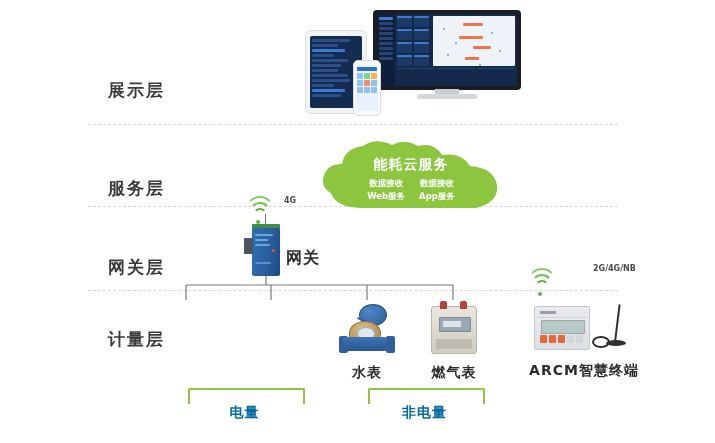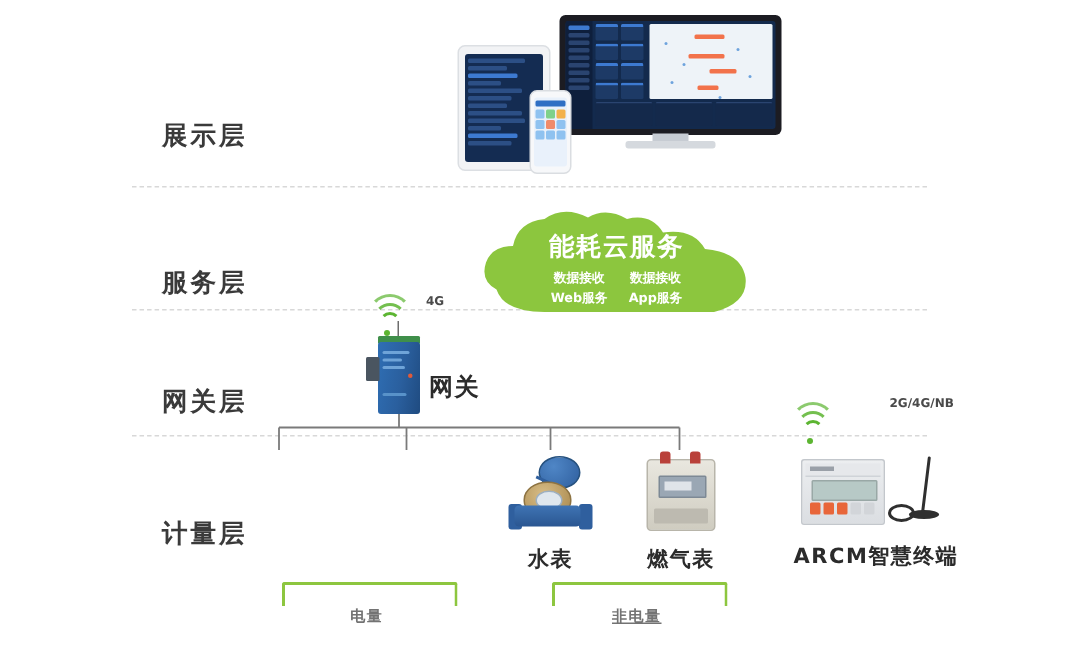--- a/index.html
+++ b/index.html
@@ -17,21 +17,21 @@
   #div2{top:206px;}
   #div3{top:290px;}
 
   
   .layer-label{position:absolute;left:108px;width:90px;text-align:left;
     font-size:17px;font-weight:700;color:#3a3a3a;letter-spacing:2px;
     font-family:"DejaVu Sans","Liberation Sans",sans-serif;}
   #lay1{top:79px;}
   #lay2{top:177px;}
   #lay3{top:256px;}
-  #lay4{top:344px;}
+  #lay4{top:328px;}
 
   
   .display-group{position:absolute;left:305px;top:8px;width:230px;height:112px;}
 
   
   .monitor{position:absolute;left:68px;top:2px;width:148px;height:88px;}
   .mon-bezel{position:absolute;left:0;top:0;width:148px;height:80px;
     background:#1c1c22;border-radius:4px;padding:3px;box-sizing:border-box;}
   .mon-screen{position:absolute;left:4px;top:4px;right:4px;bottom:4px;
     background:#132a4d;border-radius:2px;overflow:hidden;display:flex;}
@@ -80,21 +80,21 @@
   .ph-grid span{width:6px;height:6px;border-radius:1px;background:#8fc2f0;}
   .ph-grid span:nth-child(2){background:#7fd18a;}
   .ph-grid span:nth-child(3){background:#f3b24c;}
   .ph-grid span:nth-child(5){background:#f08b6a;}
 
   
   .cloud-wrap{position:absolute;left:318px;top:140px;width:186px;height:72px;}
   .cloud-svg{position:absolute;left:0;top:0;}
   .cloud-text{position:absolute;left:0;top:0;width:186px;height:72px;
     display:flex;flex-direction:column;align-items:center;justify-content:center;}
-  .cloud-title{font-size:17px;font-weight:700;color:#ffffff;letter-spacing:1px;
+  .cloud-title{font-size:14px;font-weight:700;color:#ffffff;letter-spacing:1px;
     font-family:"DejaVu Sans","Liberation Sans",sans-serif;margin-top:6px;}
   .cloud-sub{display:flex;gap:14px;margin-top:4px;}
   .cloud-col{display:flex;flex-direction:column;align-items:center;gap:1px;}
   .cloud-col span{font-size:8.5px;font-weight:700;color:#ffffff;
     font-family:"DejaVu Sans","Liberation Sans",sans-serif;white-space:nowrap;}
 
   
   .gw-wrap{position:absolute;left:238px;top:196px;width:120px;height:86px;}
   .gw-device{position:absolute;left:14px;top:32px;width:28px;height:48px;
     background:linear-gradient(100deg,#2f6fb5 0%,#2a5f9e 55%,#1f4b80 100%);
@@ -223,25 +223,25 @@
     border:2px solid #2f2f2f;border-radius:50%;background:transparent;}
   .arcm-net{position:absolute;left:26px;top:-36px;font-size:8px;font-weight:700;
     color:#4a4a4a;font-family:"DejaVu Sans","Liberation Sans",sans-serif;
     white-space:nowrap;margin-left:43px;}
 
   
   .bracket{position:absolute;height:14px;border:2px solid #8dc63f;
     border-top-color:#8dc63f;border-bottom:none;border-radius:2px 2px 0 0;}
   #br1{left:188px;top:388px;width:113px;}
   #br2{left:368px;top:388px;width:113px;}
-  .bracket-cap{position:absolute;font-size:10px;font-weight:700;color:#737373;
+  .bracket-cap{position:absolute;font-size:14px;font-weight:700;color:#0369a1;
     letter-spacing:1px;text-align:center;
     font-family:"DejaVu Sans","Liberation Sans",sans-serif;}
   #bc1{left:188px;top:404px;width:113px;}
-  #bc2{left:368px;top:404px;width:113px;text-decoration:underline;}
+  #bc2{left:368px;top:404px;width:113px;}
 </style>
 </head>
 <body>
 
 <div class="stage">
 
   <div class="divider" id="div1"></div>
   <div class="divider" id="div2"></div>
   <div class="divider" id="div3"></div>
 

